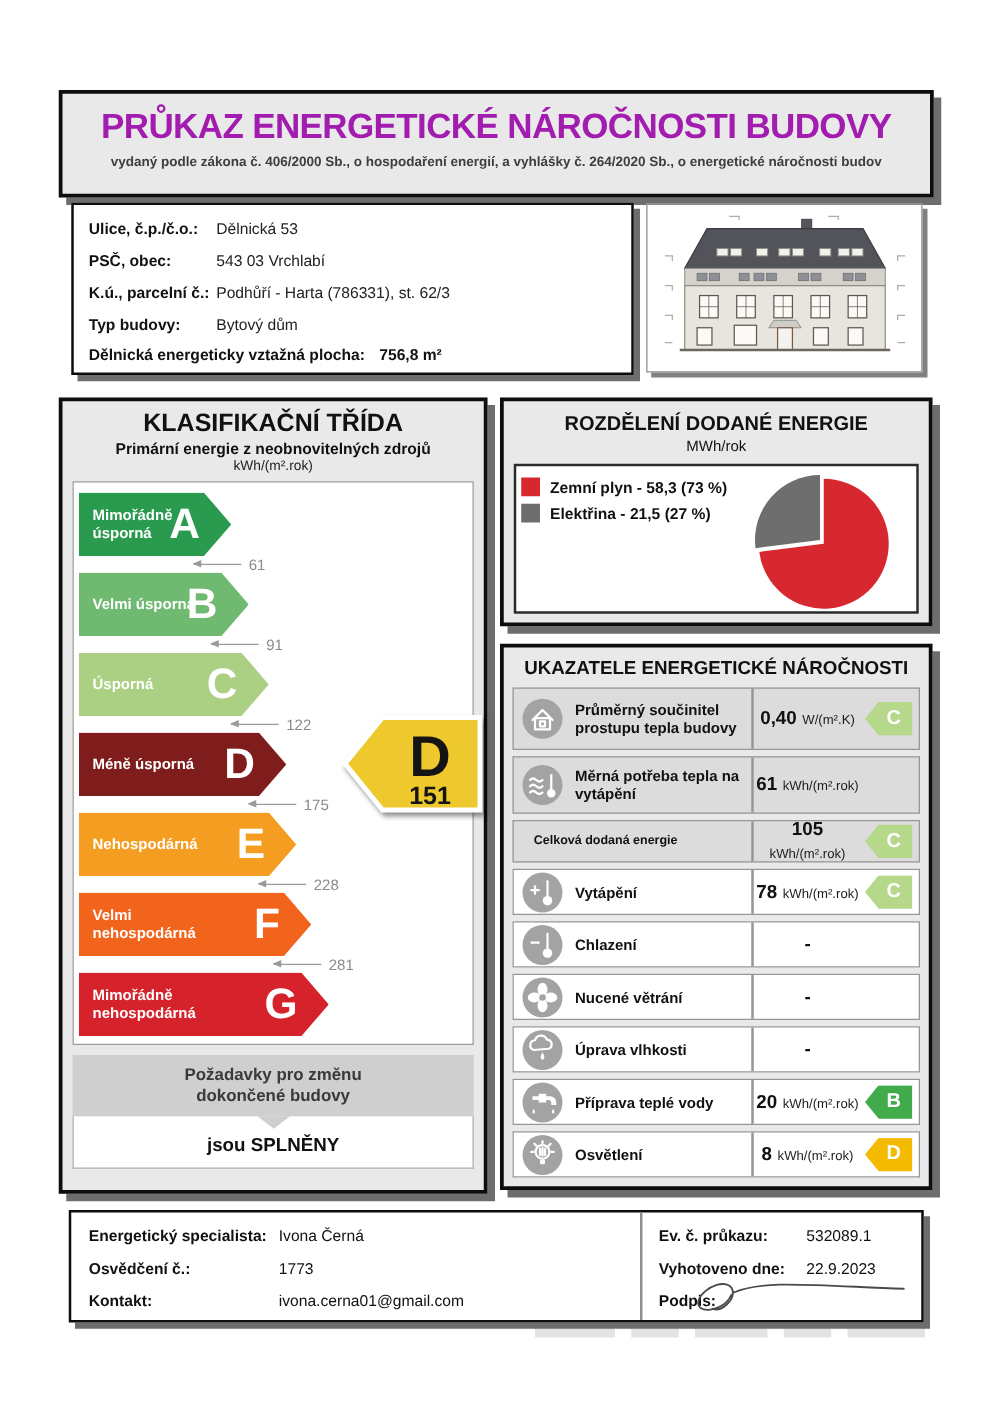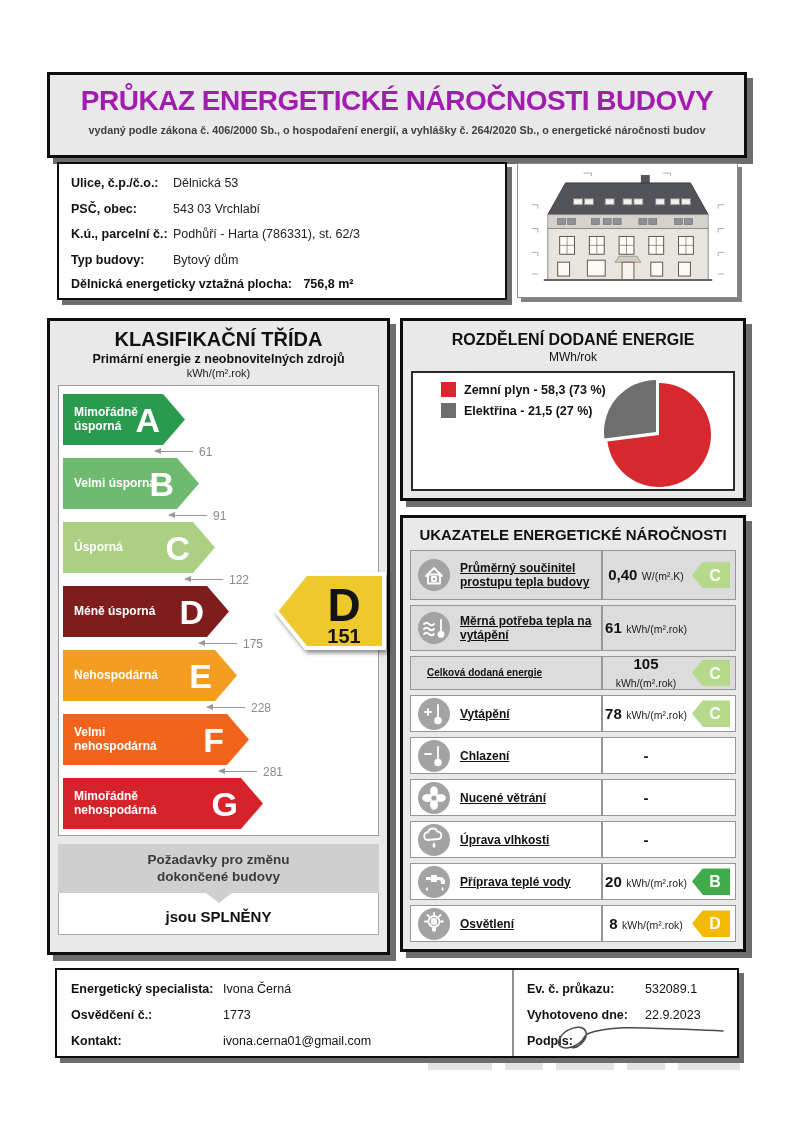--- a/index.html
+++ b/index.html
@@ -79,37 +79,37 @@
     text-align:center; font-size:15px; font-weight:bold; padding:15px 0 9px 0;
   }
   
   .pie-box {
     position:absolute; left:400px; top:318px; width:346px; height:183px;
     background:#e9e9e9; border:3px solid #0d0d0d; box-shadow:6px 6px 0 #6d6d6d;
   }
   .pie-title { margin-top:10px; text-align:center; font-size:16px; font-weight:bold; }
   .pie-unit { text-align:center; font-size:12px; margin-top:1px; }
   .pie-panel { position:relative; margin:7px 8px 0 8px; height:120px; background:#fff; border:2px solid #2a2a2a; }
-  .legend { position:absolute; left:28px; top:9px; }
+  .legend { position:absolute; left:4px; top:9px; }
   .legend-row { display:flex; align-items:center; margin-bottom:6px; }
   .legend-swatch { width:15px; height:15px; margin-right:8px; flex:none; }
   .legend-label { font-size:12.5px; font-weight:bold; }
   .pie-svg { position:absolute; right:16px; top:4px; }
   
   .ind-box {
     position:absolute; left:400px; top:515px; width:346px; height:437px;
     background:#e9e9e9; border:3px solid #0d0d0d; box-shadow:6px 6px 0 #6d6d6d;
   }
   .ind-title { margin-top:8px; text-align:center; font-size:15px; font-weight:bold; }
   .ind-rows { margin:7px 7px 0 7px; display:flex; flex-direction:column; gap:5px; }
   .ind-row { position:relative; background:#fff; border:1.5px solid #969696; display:flex; align-items:center; }
   .ind-row.shaded { background:#dcdcdc; }
   .h50{height:50px} .h46{height:46px} .h34{height:34px} .h37{height:37px}
   .ind-icon { width:34px; height:34px; margin-left:6px; flex:none; }
-  .ind-label { font-size:12px; font-weight:bold; line-height:14px; margin-left:9px; width:140px;text-decoration:underline; }
+  .ind-label { font-size:12px; font-weight:bold; line-height:14px; margin-left:9px; width:140px; }
   .ind-label.big { font-size:10px; margin-left:16px; width:165px; }
   .ind-sep { position:absolute; left:190px; top:0; bottom:0; width:1.5px; background:#969696; }
   .ind-valwrap { position:absolute; left:192px; right:46px; text-align:center; }
   .ind-value { font-size:15px; font-weight:bold; }
   .ind-unit { font-size:10.5px; color:#1c1c1c; }
   .class-arrow {
     position:absolute; right:5px; top:50%; transform:translateY(-50%);
     width:38px; height:27px; clip-path:polygon(0 50%, 11px 0, 100% 0, 100% 100%, 11px 100%);
     display:flex; align-items:center; justify-content:center;
   }

